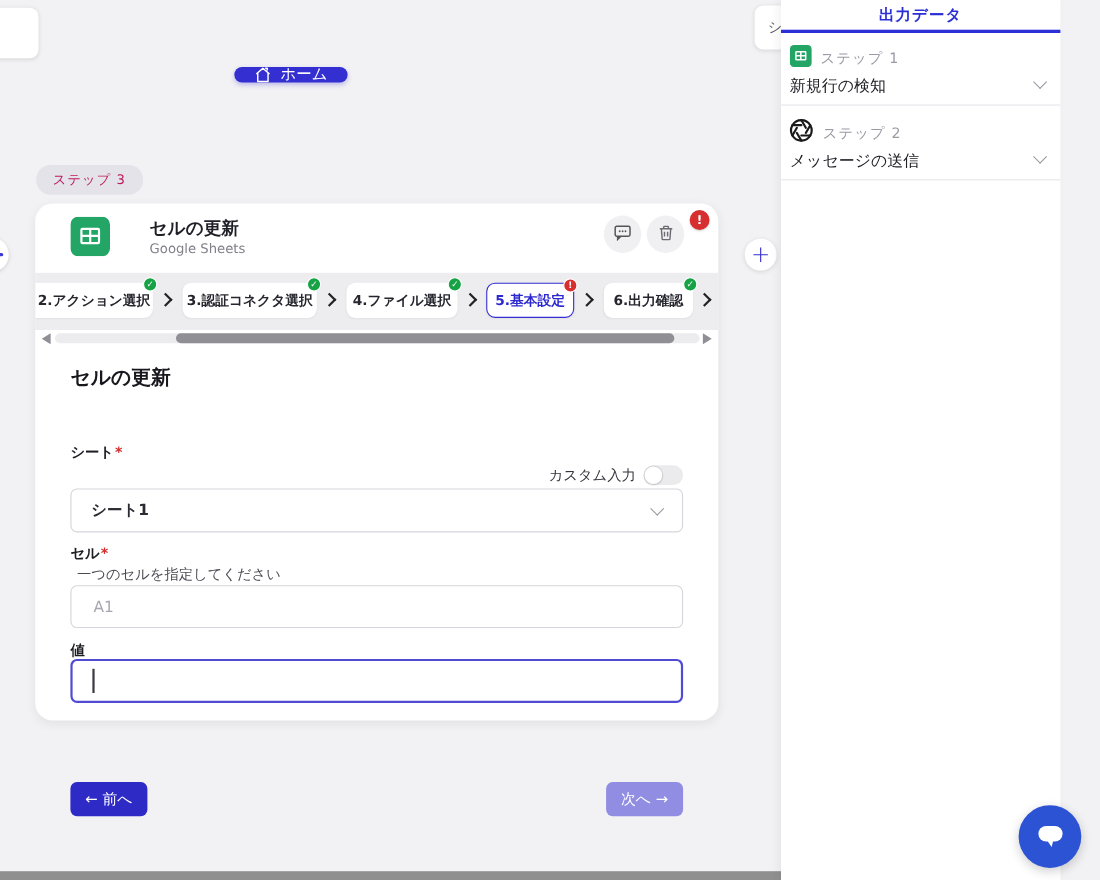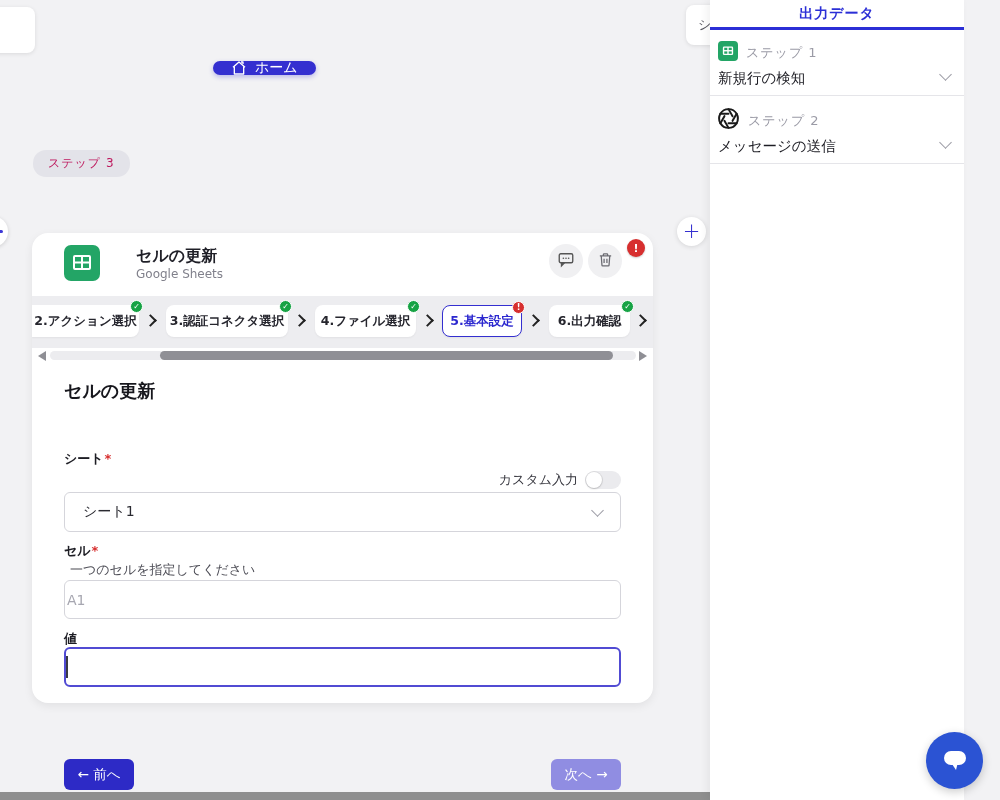--- a/index.html
+++ b/index.html
@@ -15,21 +15,21 @@
   .home-btn svg { display:block; }
 
   
   .left-nav-circle { position:absolute; left:-23px; top:216px; width:31px; height:31px; border-radius:50%; background:#fff; box-shadow:0 1px 4px rgba(0,0,0,.15); }
   .left-nav-circle .dash { position:absolute; right:5px; top:14px; width:10px; height:3px; background:#3e39d6; border-radius:2px; }
 
   
   .step-badge { position:absolute; left:33px; top:150px; padding:5px 15px; background:#e3e3e9; border-radius:13px; color:#be185d; font-size:12px; letter-spacing:1px; }
 
   
-  .card { position:absolute; left:32px; top:185px; width:621px; height:470px; background:#fff; border-radius:16px; box-shadow:0 3px 10px rgba(0,0,0,.07);margin-top:48px; }
+  .card { position:absolute; left:32px; top:185px; width:621px; height:470px; background:#fff; border-radius:16px; box-shadow:0 3px 10px rgba(0,0,0,.07); }
   .sheets-icon-lg { position:absolute; left:32px; top:12px; width:36px; height:36px; }
   .card-title { position:absolute; left:104px; top:13px; font-size:16px; font-weight:bold; color:#1f1f27; }
   .card-subtitle { position:absolute; left:104px; top:34px; font-size:12px; color:#80808b; }
   .round-btn { position:absolute; top:11px; width:34px; height:34px; border-radius:50%; background:#f0f0f2; display:flex; align-items:center; justify-content:center; cursor:pointer; }
   .round-btn.comment { left:517px; }
   .round-btn.trash { left:556px; }
   .alert-badge { position:absolute; left:595px; top:6px; width:18px; height:18px; border-radius:50%; background:#d72f2f; color:#fff; font-size:11px; font-weight:bold; display:flex; align-items:center; justify-content:center; box-shadow:0 1px 2px rgba(0,0,0,.2); }
 
   
   .tab-band { position:absolute; left:0; top:63px; width:621px; height:52px; background:#ededf0; overflow:hidden; }
@@ -47,25 +47,25 @@
   .arrow-right { position:absolute; left:607px; top:118px; width:0; height:0; border-top:5px solid transparent; border-bottom:5px solid transparent; border-left:8px solid #8f8f95; cursor:pointer; }
 
   
   .section-title { position:absolute; left:32px; top:146px; font-size:18px; font-weight:bold; color:#17171d; }
   .fld-label { position:absolute; font-size:13px; font-weight:bold; color:#1d1d24; }
   .req { color:#d72f2f; margin-left:1px; }
   .custom-row { position:absolute; top:238px; right:32px; display:flex; align-items:center; gap:7px; }
   .custom-row .lbl { font-size:13px; color:#34343c; }
   .toggle { width:36px; height:18px; border-radius:9px; background:#ebebee; position:relative; cursor:pointer; }
   .toggle .knob { position:absolute; left:1px; top:1px; width:16px; height:16px; border-radius:50%; background:#fff; box-shadow:0 0 0 1px rgba(0,0,0,.07),0 1px 2px rgba(0,0,0,.15); }
-  .select-box { position:absolute; left:32px; top:259px; width:557px; height:40px; border:1px solid #d5d5db; border-radius:6px; background:#fff; display:flex; align-items:center; padding:15px 18px; font-size:14px; color:#2a2a31; cursor:pointer; }
+  .select-box { position:absolute; left:32px; top:259px; width:557px; height:40px; border:1px solid #d5d5db; border-radius:6px; background:#fff; display:flex; align-items:center; padding:15px 18px; font-size:14px; color:#2a2a31; cursor:pointer;font-weight:bold; }
   .chev-down { width:9px; height:9px; border-right:1.6px solid #9a9aa3; border-bottom:1.6px solid #9a9aa3; transform:rotate(45deg); margin-top:-4px; }
   .select-box .chev-down { position:absolute; right:18px; top:17px; }
   .hint { position:absolute; left:38px; top:328px; font-size:13px; color:#4c4c55; }
-  .text-input { position:absolute; left:32px; width:557px; border-radius:6px; background:#fff; font-size:14px; display:flex; align-items:center; padding:0 2px; }
+  .text-input { position:absolute; left:32px; width:557px; border-radius:6px; background:#fff; font-size:14px; display:flex; align-items:center; padding:0 20px; }
   .input-a1 { top:347px; height:39px; border:1px solid #d5d5db; color:#a7a7b1; }
   .input-value { top:414px; height:40px; border:2px solid #514bd3; }
   .caret { width:1.5px; height:22px; background:#3a3a42; margin-left:-2px; }
 
   .btn { position:absolute; top:526px; width:70px; height:31px; border:none; border-radius:6px; color:#fff; font-size:13.5px; display:flex; align-items:center; justify-content:center; cursor:pointer; font-family:inherit; }
   .btn.prev { left:32px; background:#2d2ac6; }
   .btn.next { left:519px; background:#908de2; cursor:default; }
 
   
   .plus-btn { position:absolute; left:677px; top:217px; width:29px; height:29px; border-radius:50%; background:#fff; box-shadow:0 1px 5px rgba(0,0,0,.12); display:flex; align-items:center; justify-content:center; color:#342fd0; font-size:21px; font-weight:300; cursor:pointer; z-index:3; line-height:1; }

